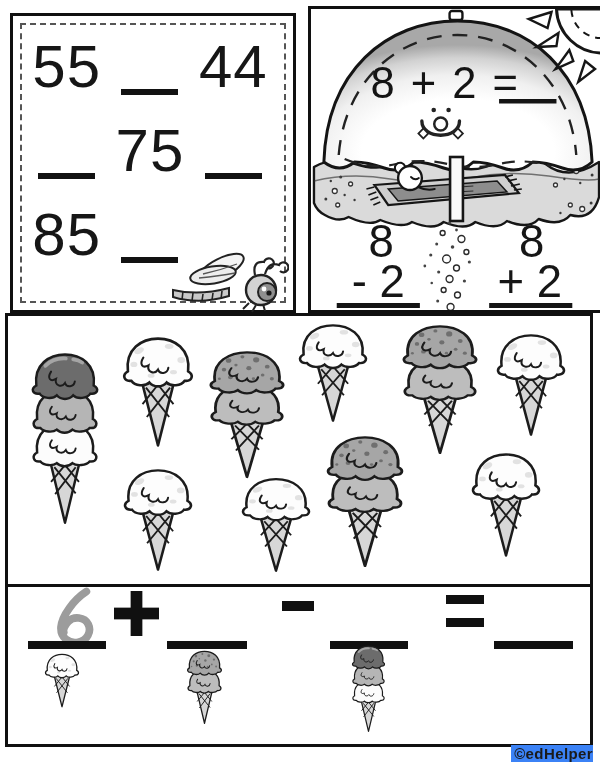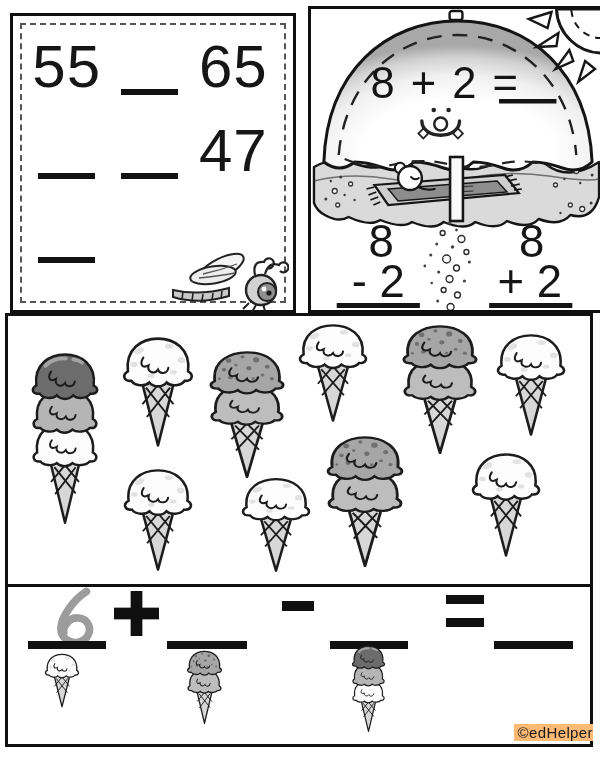--- a/index.html
+++ b/index.html
@@ -23,21 +23,21 @@
   .cone svg{display:block;width:100%;height:100%;}
   .equation-row{position:absolute;left:0;right:0;top:268px;bottom:0;border-top:3.5px solid #101010;}
   .eq-bar{position:absolute;top:54px;height:8px;background:#101010;}
   .eq-six{position:absolute;left:34px;top:0px;width:58px;height:58px;}
   .eq-op{position:absolute;}
   .eq-op svg{display:block;width:100%;height:100%;}
   .op-plus{left:106px;top:4px;width:45px;height:45px;}
   .op-minus{left:274px;top:14px;width:32px;height:10px;}
   .op-equals{left:438px;top:8px;width:38px;height:32px;}
   
-  .credit{position:absolute;right:7px;top:724px;font-size:15px;font-weight:400;letter-spacing:.4px;color:#1a1a1a;background:#fdba74;padding-left:3px;}
+  .credit{position:absolute;right:7px;top:745px;font-size:15px;font-weight:700;letter-spacing:.4px;color:#1a1a1a;background:#3b82f6;padding-left:3px;}
   .hidden-defs{position:absolute;width:0;height:0;overflow:hidden;}
 </style>
 </head>
 <body>
 
 <svg class="hidden-defs" aria-hidden="true">
   <defs>
     <symbol id="cone-single" viewBox="0 0 100 130">
       <polygon points="31,52 69,52 50,127" fill="#d7d7d7" stroke="#1c1c1c" stroke-width="3" stroke-linejoin="round"></polygon>
       <path d="M36,60 L63,94 M48,54 L68,79 M64,60 L37,94 M52,54 L32,79" stroke="#1c1c1c" stroke-width="2.2" fill="none"></path>
@@ -90,28 +90,29 @@
 
 <div class="page">
 
   <div class="box-left">
     <div class="dashed-frame"></div>
     <div class="number-grid">
         <div class="ngcell">55</div>
         <div class="ngcell">
           <div class="blankbar"></div>
         </div>
-        <div class="ngcell">65</div>
+        <div class="ngcell">44</div>
         <div class="ngcell">
           <div class="blankbar"></div>
         </div>
+        <div class="ngcell">75</div>
         <div class="ngcell">
           <div class="blankbar"></div>
         </div>
-        <div class="ngcell">47</div>
+        <div class="ngcell">85</div>
         <div class="ngcell">
           <div class="blankbar"></div>
         </div>
       </div>
     <svg class="dragonfly" viewBox="0 0 120 66">
       <ellipse cx="52" cy="21" rx="25" ry="9.5" transform="rotate(-27 52 21)" fill="#f4f4f4" stroke="#222" stroke-width="2"></ellipse>
       <ellipse cx="44" cy="28" rx="23" ry="8.5" transform="rotate(-9 44 28)" fill="#ededed" stroke="#222" stroke-width="2"></ellipse>
       <path d="M34,27 q18,-4 34,-10 M30,31 q20,-2 36,-5" stroke="#555" stroke-width="1.3" fill="none"></path>
       <path d="M4,50 Q30,58 60,49 L60,41 Q30,49 4,43 Z" fill="#c9c9c9" stroke="#222" stroke-width="2"></path>
       <path d="M14,44 l-1,9 M24,46 l-1,8 M34,47 l-1,7 M44,46 l-1,7 M53,44 l-1,8" stroke="#222" stroke-width="1.6"></path>

